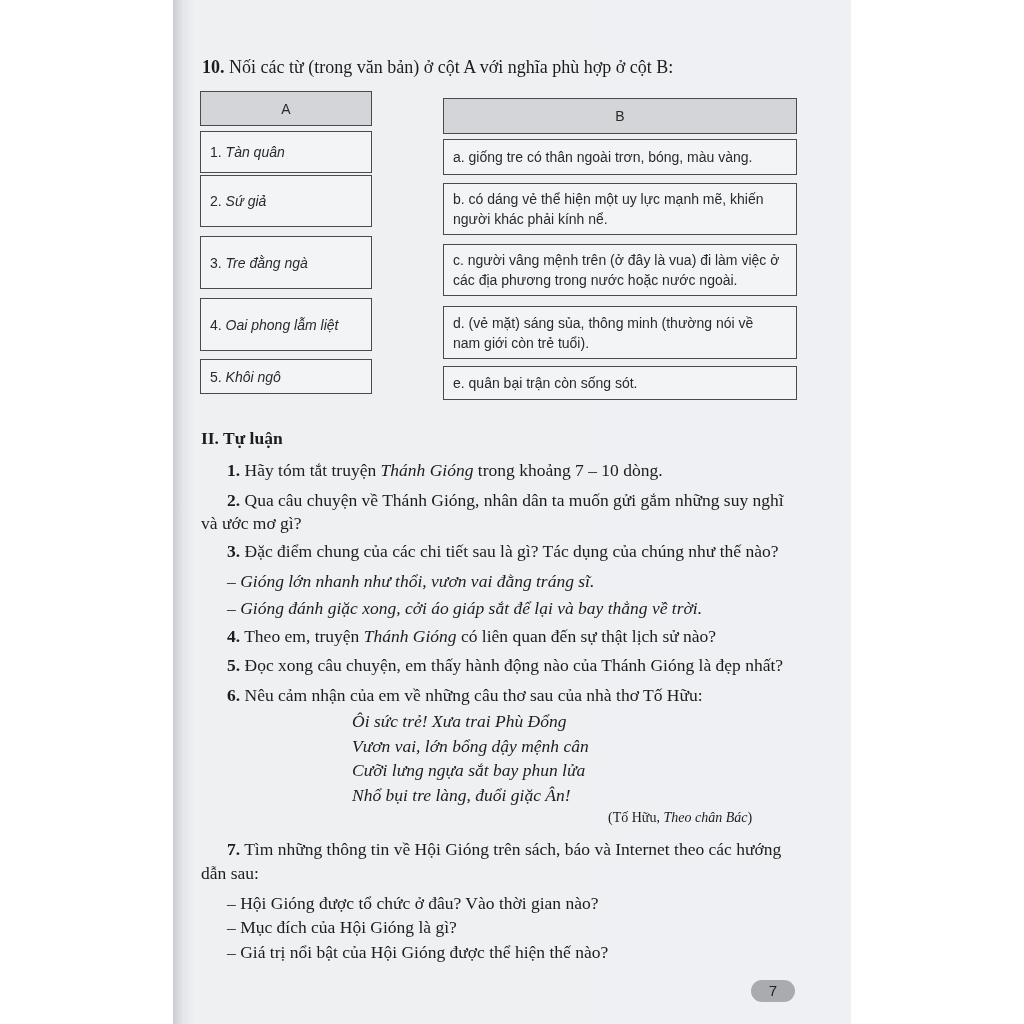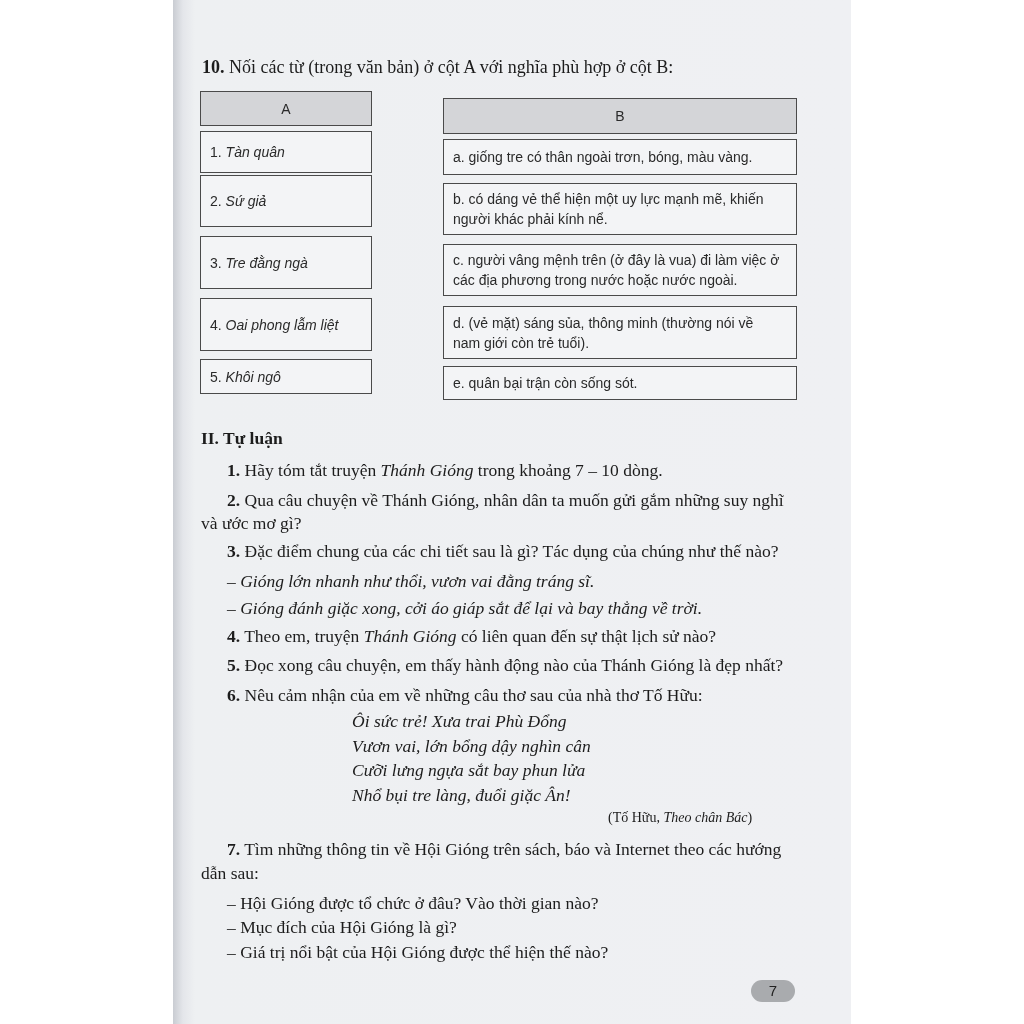--- a/index.html
+++ b/index.html
@@ -109,21 +109,21 @@
   <div class="line serif" style="left:54px; top:653px;">
     <b>5.</b><span> Đọc xong câu chuyện, em thấy hành động nào của Thánh Gióng là đẹp nhất?</span>
   </div>
 
   <div class="line serif" style="left:54px; top:683px;">
     <b>6.</b><span> Nêu cảm nhận của em về những câu thơ sau của nhà thơ Tố Hữu:</span>
   </div>
 
   <div class="abs serif poem" style="left:153px; top:709px;margin-left:26px;">
     <div>Ôi sức trẻ! Xưa trai Phù Đổng</div>
-    <div>Vươn vai, lớn bổng dậy nghìn cân</div>
+    <div>Vươn vai, lớn bổng dậy mệnh cân</div>
     <div>Cưỡi lưng ngựa sắt bay phun lửa</div>
     <div>Nhổ bụi tre làng, đuổi giặc Ân!</div>
   </div>
 
   <div class="abs serif cite" style="left:435px; top:810px;">
     <span>(Tố Hữu, </span><span class="it">Theo chân Bác</span><span>)</span>
   </div>
 
   <div class="line serif" style="left:54px; top:837px;">
     <b>7.</b><span> Tìm những thông tin về Hội Gióng trên sách, báo và Internet theo các hướng</span>

